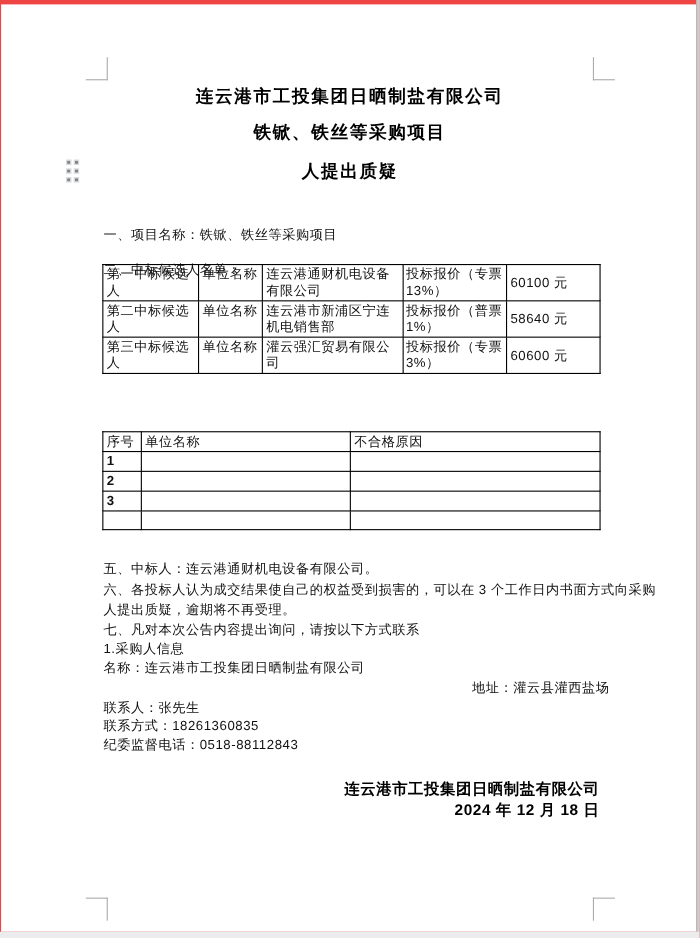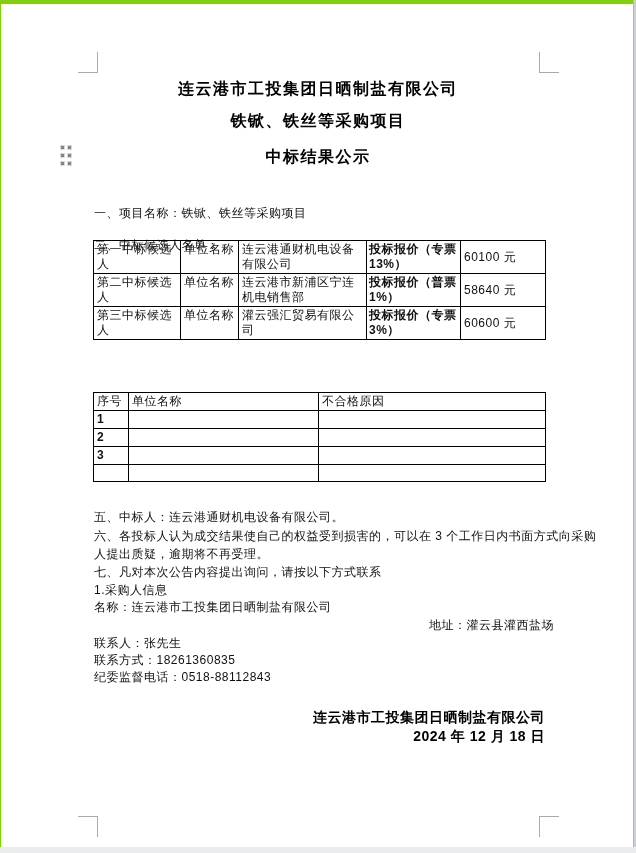--- a/index.html
+++ b/index.html
@@ -2,21 +2,21 @@
 <html><head>
 <meta charset="utf-8">
 <style>
   html,body{margin:0;padding:0;}
   body{
     font-family:"Liberation Sans","DejaVu Sans",sans-serif;
     background:#d4d7da;
   }
   #screen{
     position:relative;width:636px;height:853px;overflow:hidden;
-    background:#84cc16;
+    background:#ef4444;
   }
   #page{
     position:absolute;left:1px;top:4px;width:632px;height:843px;
     background:#ffffff;
   }
   .edge-right{position:absolute;left:633px;top:0;width:3px;height:853px;background:#cdd0d3;border-left:1px solid #b4b7ba;}
   .edge-bottom{position:absolute;left:0;top:847px;width:636px;height:6px;background:#ebeced;}
   .abs{position:absolute;}
   .doc-title{
     position:absolute;left:0;width:636px;text-align:center;
@@ -28,21 +28,21 @@
   }
   table.doc{
     position:absolute;left:93px;border-collapse:collapse;table-layout:fixed;
     font-size:12px;color:#111;letter-spacing:0.5px;
   }
   table.doc td,table.doc th{
     border:1px solid #000;vertical-align:top;text-align:left;
     padding:1px 3px;line-height:15px;font-weight:normal;overflow:hidden;
   }
   #candidates-table td.price{vertical-align:middle;}
-  #candidates-table td.quote{padding:1px 2px;font-weight:bold;}
+  #candidates-table td.quote{padding:1px 2px;}
   #invalid-table td.num{font-weight:700;}
   .corner-mark{position:absolute;width:19px;height:20px;}
   .corner-mark.tl{border-right:1px solid #ababab;border-bottom:1px solid #ababab;}
   .corner-mark.tr{border-left:1px solid #ababab;border-bottom:1px solid #ababab;}
   .corner-mark.bl{border-right:1px solid #ababab;border-top:1px solid #ababab;}
   .corner-mark.br{border-left:1px solid #ababab;border-top:1px solid #ababab;}
   #drag-dots{
     position:absolute;left:61px;top:146px;
     display:grid;grid-template-columns:3px 3px;grid-auto-rows:3px;
     column-gap:4px;row-gap:5px;
@@ -70,21 +70,21 @@
     <span></span>
       <span></span>
     <span></span>
       <span></span>
     <span></span>
       <span></span>
   </div>
 
   <div class="doc-title" style="top:79px;">连云港市工投集团日晒制盐有限公司</div>
   <div class="doc-title" style="top:111px;">铁锨、铁丝等采购项目</div>
-  <div class="doc-title" style="top:147px;">中标结果公示</div>
+  <div class="doc-title" style="top:147px;">人提出质疑</div>
 
   <div class="body-line" style="top:206px;">一、项目名称：铁锨、铁丝等采购项目</div>
   <div class="body-line" style="top:238px;">二、中标候选人名单：</div>
 
   <table class="doc" id="candidates-table" style="top:240px;width:452px;border-radius:16px;">
     <colgroup>
       <col style="width:87px;">
         <col style="width:58px;">
         <col style="width:128px;">
       <col style="width:94px;">

